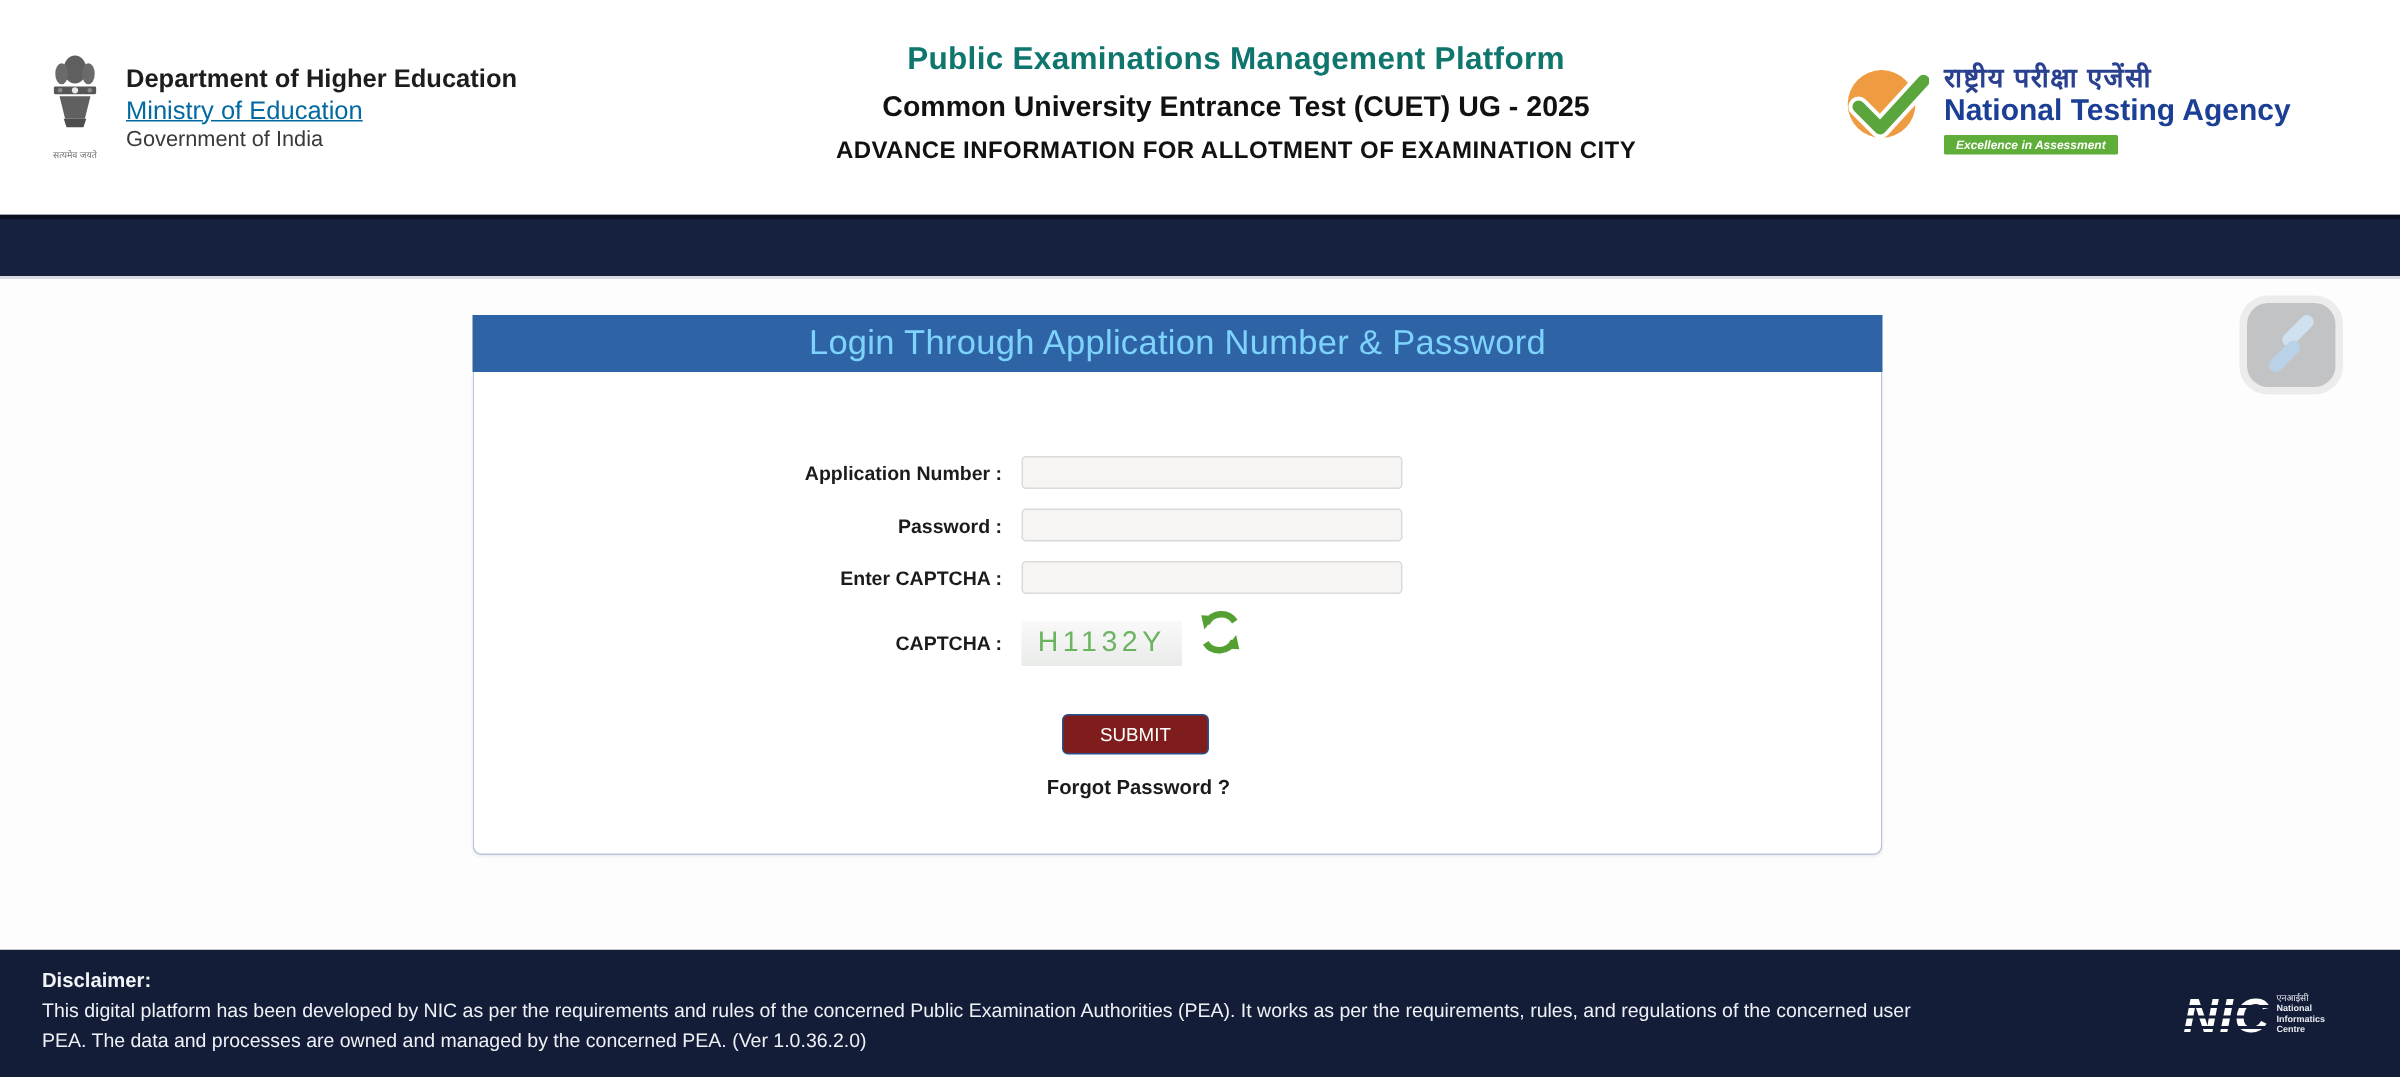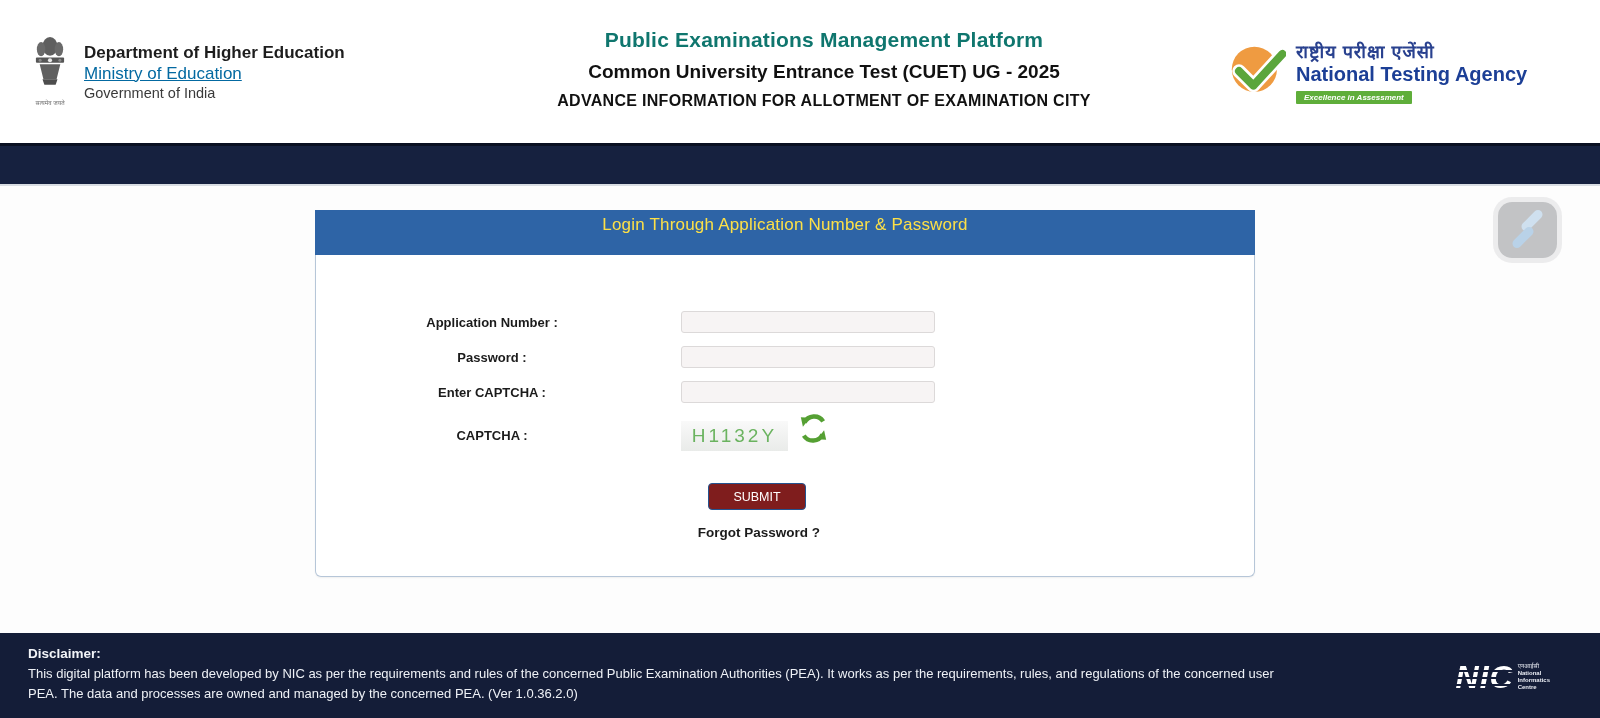--- a/index.html
+++ b/index.html
@@ -23,25 +23,25 @@
   .nta-text .hindi { font-size:18px; font-weight:bold; color:#29418f; letter-spacing:1px; }
   .nta-text .eng { font-size:20px; font-weight:bold; color:#1c3f96; margin-top:0px; white-space:nowrap; }
   .nta-badge { display:inline-block; background:#5fae3a; color:#ffffff; font-size:8px; font-style:italic; font-weight:bold; padding:2px 8px; margin-top:2px; border-radius:1px; }
 
   
   .navy-strip { height:43px; background:#16213f; border-top:3px solid #0a1022; border-bottom:2px solid #d9dde3; }
 
   
   .main-area { position:relative; height:447px; background:#fdfdfd; }
   .login-panel { position:absolute; left:315px; top:24px; width:940px; }
-  .panel-header { background:#2e64a6; color:#fde047; text-align:center; font-size:17px; padding:5px 0 20px; letter-spacing:.2px; }
+  .panel-header { background:#2e64a6; color:#7dd3fc; text-align:center; font-size:23px; padding:5px 0 6px; letter-spacing:.2px; }
   .panel-body { background:#ffffff; border:1px solid #b6c6d8; border-top:none; border-radius:0 0 6px 6px; height:322px; padding-top:56px; box-shadow:0 1px 2px rgba(0,0,0,.06); }
 
   .form-row { display:flex; align-items:center; margin-bottom:13px; }
-  .form-label { width:365px; text-align:center; font-size:13px; font-weight:bold; color:#1b1b1b; padding-right:13px; }
+  .form-label { width:365px; text-align:right; font-size:13px; font-weight:bold; color:#1b1b1b; padding-right:13px; }
   .text-input { width:254px; height:22px; background:#f7f4f4; border:1px solid #dcd9d9; border-radius:3px; font-size:13px; padding:0 6px; color:#333; outline:none; }
 
   .captcha-row { display:flex; align-items:center; margin-top:17px; }
   .captcha-box { width:107px; height:30px; background:linear-gradient(#f9f9f9,#e9ebe9); display:flex; align-items:center; justify-content:center; }
   .captcha-text { font-size:19px; color:#4aa43c; letter-spacing:3px; opacity:.8; font-weight:500; }
   .captcha-refresh { margin-left:10px; transform:translateY(-7px); cursor:pointer; width:31px; height:31px; }
 
   .submit-row { margin-top:32px; }
   .submit-btn { display:block; margin-left:392px; width:98px; height:27px; background:#7f1d1d; color:#ffffff; font-size:12.5px; font-family:"Liberation Sans", sans-serif; border:1px solid #24538f; border-radius:4px; cursor:pointer; }
   .forgot-row { margin-top:13px; margin-left:343px; width:200px; text-align:center; }

